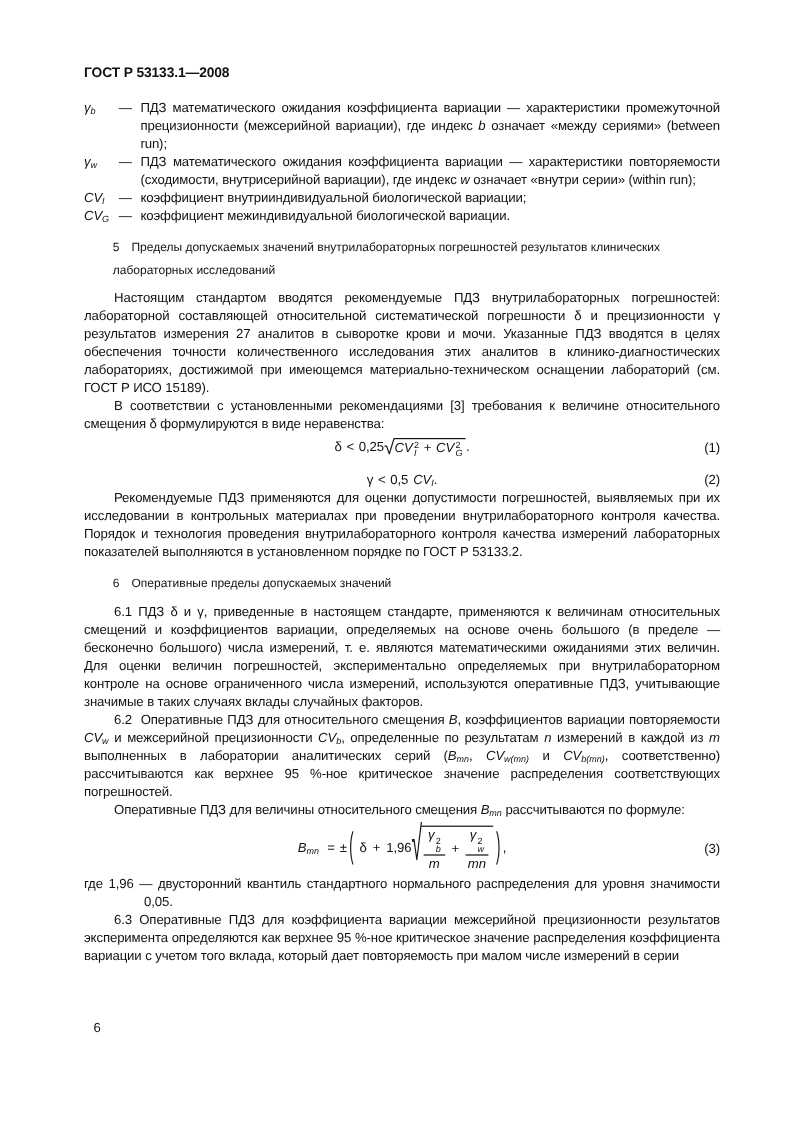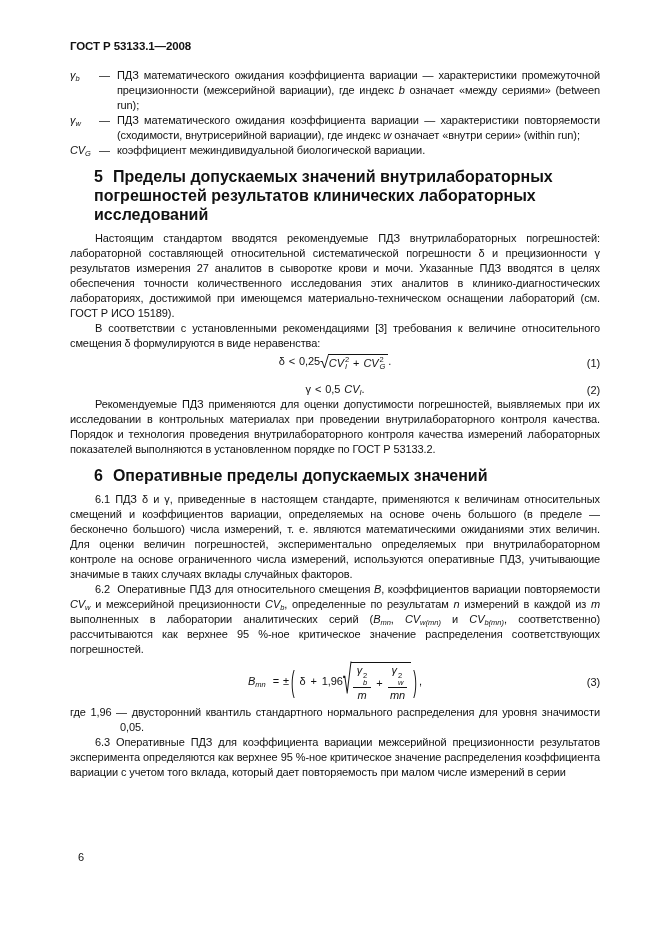--- a/index.html
+++ b/index.html
@@ -1,29 +1,29 @@
 <!DOCTYPE html>
 <html><head>
 <meta charset="utf-8">
 <style>
   html,body{margin:0;padding:0}
   body{
     width:661px;height:936px;background:#ffffff;color:#111;
     font-family:"Liberation Sans",sans-serif;font-size:11px;
     letter-spacing:-0.1px;line-height:15px;position:relative;overflow:hidden;
   }
-  .page{padding:39px 61px 0 70px}
+  .page{padding:54px 61px 0 70px}
   .doc-header{font-weight:bold;font-size:11.5px;margin-bottom:14px}
   .def-list{margin-bottom:4px}
   .def-item{padding-left:47px;text-indent:-47px;text-align:justify}
   .def-term{display:inline-block;width:29px;text-indent:0}
   .def-dash{display:inline-block;width:18px;text-indent:0}
   sub{font-size:7.5px;line-height:0;vertical-align:-2px;letter-spacing:0}
   .it{font-style:italic}
-  .sec-heading{font-weight:bold;font-size:16px;line-height:19px;margin:9px 0 7px 24px;letter-spacing:0}
+  .sec-heading{font-weight:normal;font-size:10px;line-height:19px;margin:9px 0 7px 24px;letter-spacing:0}
   .sec-num{display:inline-block;margin-right:10px}
   .para{text-align:justify;text-indent:25px;margin:0}
   .formula-row{position:relative;text-align:center}
   .f1row{margin:3px 0 11px}
   .f2row{margin:2px 0 0}
   .f3row{margin:5px 0 3px}
   .formula-num{position:absolute;right:0;top:50%;transform:translateY(-50%);font-style:normal}
   .f-rel{padding:0 4px}
   .fsp{padding:0 2px}
   .sqrt{display:inline-flex;align-items:center;vertical-align:middle}
@@ -43,20 +43,21 @@
 </head>
 <body>
 
 <div class="page">
 
   <div class="doc-header">ГОСТ Р 53133.1—2008</div>
 
   <div class="def-list">
     <div class="def-item"><span class="def-term"><span style="font-style: italic;">γ</span><sub style="font-style: italic;">b</sub></span><span class="def-dash">—</span><span><span>ПДЗ математического ожидания коэффициента вариации — характеристики промежуточной прецизионности (межсерийной вариации), где индекс </span><span style="font-style: italic;">b</span><span> означает «между сериями» (between run);</span></span></div>
     <div class="def-item"><span class="def-term"><span style="font-style: italic;">γ</span><sub style="font-style: italic;">w</sub></span><span class="def-dash">—</span><span><span>ПДЗ математического ожидания коэффициента вариации — характеристики повторяемости (сходимости, внутрисерийной вариации), где индекс </span><span style="font-style: italic;">w</span><span> означает «внутри серии» (within run);</span></span></div>
+    <div class="def-item"><span class="def-term"><span style="font-style: italic;">CV</span><sub style="font-style: italic;">I</sub></span><span class="def-dash">—</span><span><span>коэффициент внутрииндивидуальной биологической вариации;</span></span></div>
     <div class="def-item"><span class="def-term"><span style="font-style: italic;">CV</span><sub style="font-style: italic;">G</sub></span><span class="def-dash">—</span><span><span>коэффициент межиндивидуальной биологической вариации.</span></span></div>
   </div>
 
   <h2 class="sec-heading"><span class="sec-num">5</span><span>Пределы допускаемых значений внутрилабораторных погрешностей результатов клинических лабораторных исследований</span></h2>
 
   <p class="para">Настоящим стандартом вводятся рекомендуемые ПДЗ внутрилабораторных погрешностей: лабораторной составляющей относительной систематической погрешности δ и прецизионности γ результатов измерения 27 аналитов в сыворотке крови и мочи. Указанные ПДЗ вводятся в целях обеспечения точности количественного исследования этих аналитов в клинико-диагностических лабораториях, достижимой при имеющемся материально-техническом оснащении лабораторий (см. ГОСТ Р ИСО 15189).</p>
   <p class="para">В соответствии с установленными рекомендациями [3] требования к величине относительного смещения δ формулируются в виде неравенства:</p>
 
   <div class="formula-row f1row">
     <span><span>δ</span><span class="f-rel">&lt;</span><span>0,25</span><span class="sqrt small">
@@ -83,20 +84,21 @@
     <span><span>γ</span><span class="f-rel">&lt;</span><span>0,5</span><span class="fsp"></span><span class="it">CV</span><sub class="it">I</sub><span>.</span></span>
     <span class="formula-num">(2)</span>
   </div>
 
   <p class="para">Рекомендуемые ПДЗ применяются для оценки допустимости погрешностей, выявляемых при их исследовании в контрольных материалах при проведении внутрилабораторного контроля качества. Порядок и технология проведения внутрилабораторного контроля качества измерений лабораторных показателей выполняются в установленном порядке по ГОСТ Р 53133.2.</p>
 
   <h2 class="sec-heading"><span class="sec-num">6</span><span>Оперативные пределы допускаемых значений</span></h2>
 
   <p class="para">6.1  ПДЗ δ и γ, приведенные в настоящем стандарте, применяются к величинам относительных смещений и коэффициентов вариации, определяемых на основе очень большого (в пределе — бесконечно большого) числа измерений, т. е. являются математическими ожиданиями этих величин. Для оценки величин погрешностей, экспериментально определяемых при внутрилабораторном контроле на основе ограниченного числа измерений, используются оперативные ПДЗ, учитывающие значимые в таких случаях вклады случайных факторов.</p>
   <p class="para"><span>6.2&nbsp; Оперативные ПДЗ для относительного смещения </span><span style="font-style: italic;">B</span><span>, коэффициентов вариации повторяемости </span><span style="font-style: italic;">CV</span><sub style="font-style: italic;">w</sub><span> и межсерийной прецизионности </span><span style="font-style: italic;">CV</span><sub style="font-style: italic;">b</sub><span>, определенные по результатам </span><span style="font-style: italic;">n</span><span> измерений в каждой из </span><span style="font-style: italic;">m</span><span> выполненных в лаборатории аналитических серий (</span><span style="font-style: italic;">B</span><sub style="font-style: italic;">mn</sub><span>, </span><span style="font-style: italic;">CV</span><sub style="font-style: italic;">w(mn)</sub><span> и </span><span style="font-style: italic;">CV</span><sub style="font-style: italic;">b(mn)</sub><span>, соответственно) рассчитываются как верхнее 95&nbsp;%-ное критическое значение распределения соответствующих погрешностей.</span></p>
+  <p class="para"><span>Оперативные ПДЗ для величины относительного смещения </span><span style="font-style: italic;">B</span><sub style="font-style: italic;">mn</sub><span> рассчитываются по формуле:</span></p>
 
   <div class="formula-row f3row">
     <span><span class="it">B</span><sub class="it">mn</sub>
       <span class="f-rel">=</span><span>±</span><span class="bigp">(</span>
       <span>δ</span>
       <span class="fsp">+</span>
       <span>1,96</span><span class="sqrt tall">
           <span class="sign">√</span>
           <span class="radicand">
             <span class="frac">

